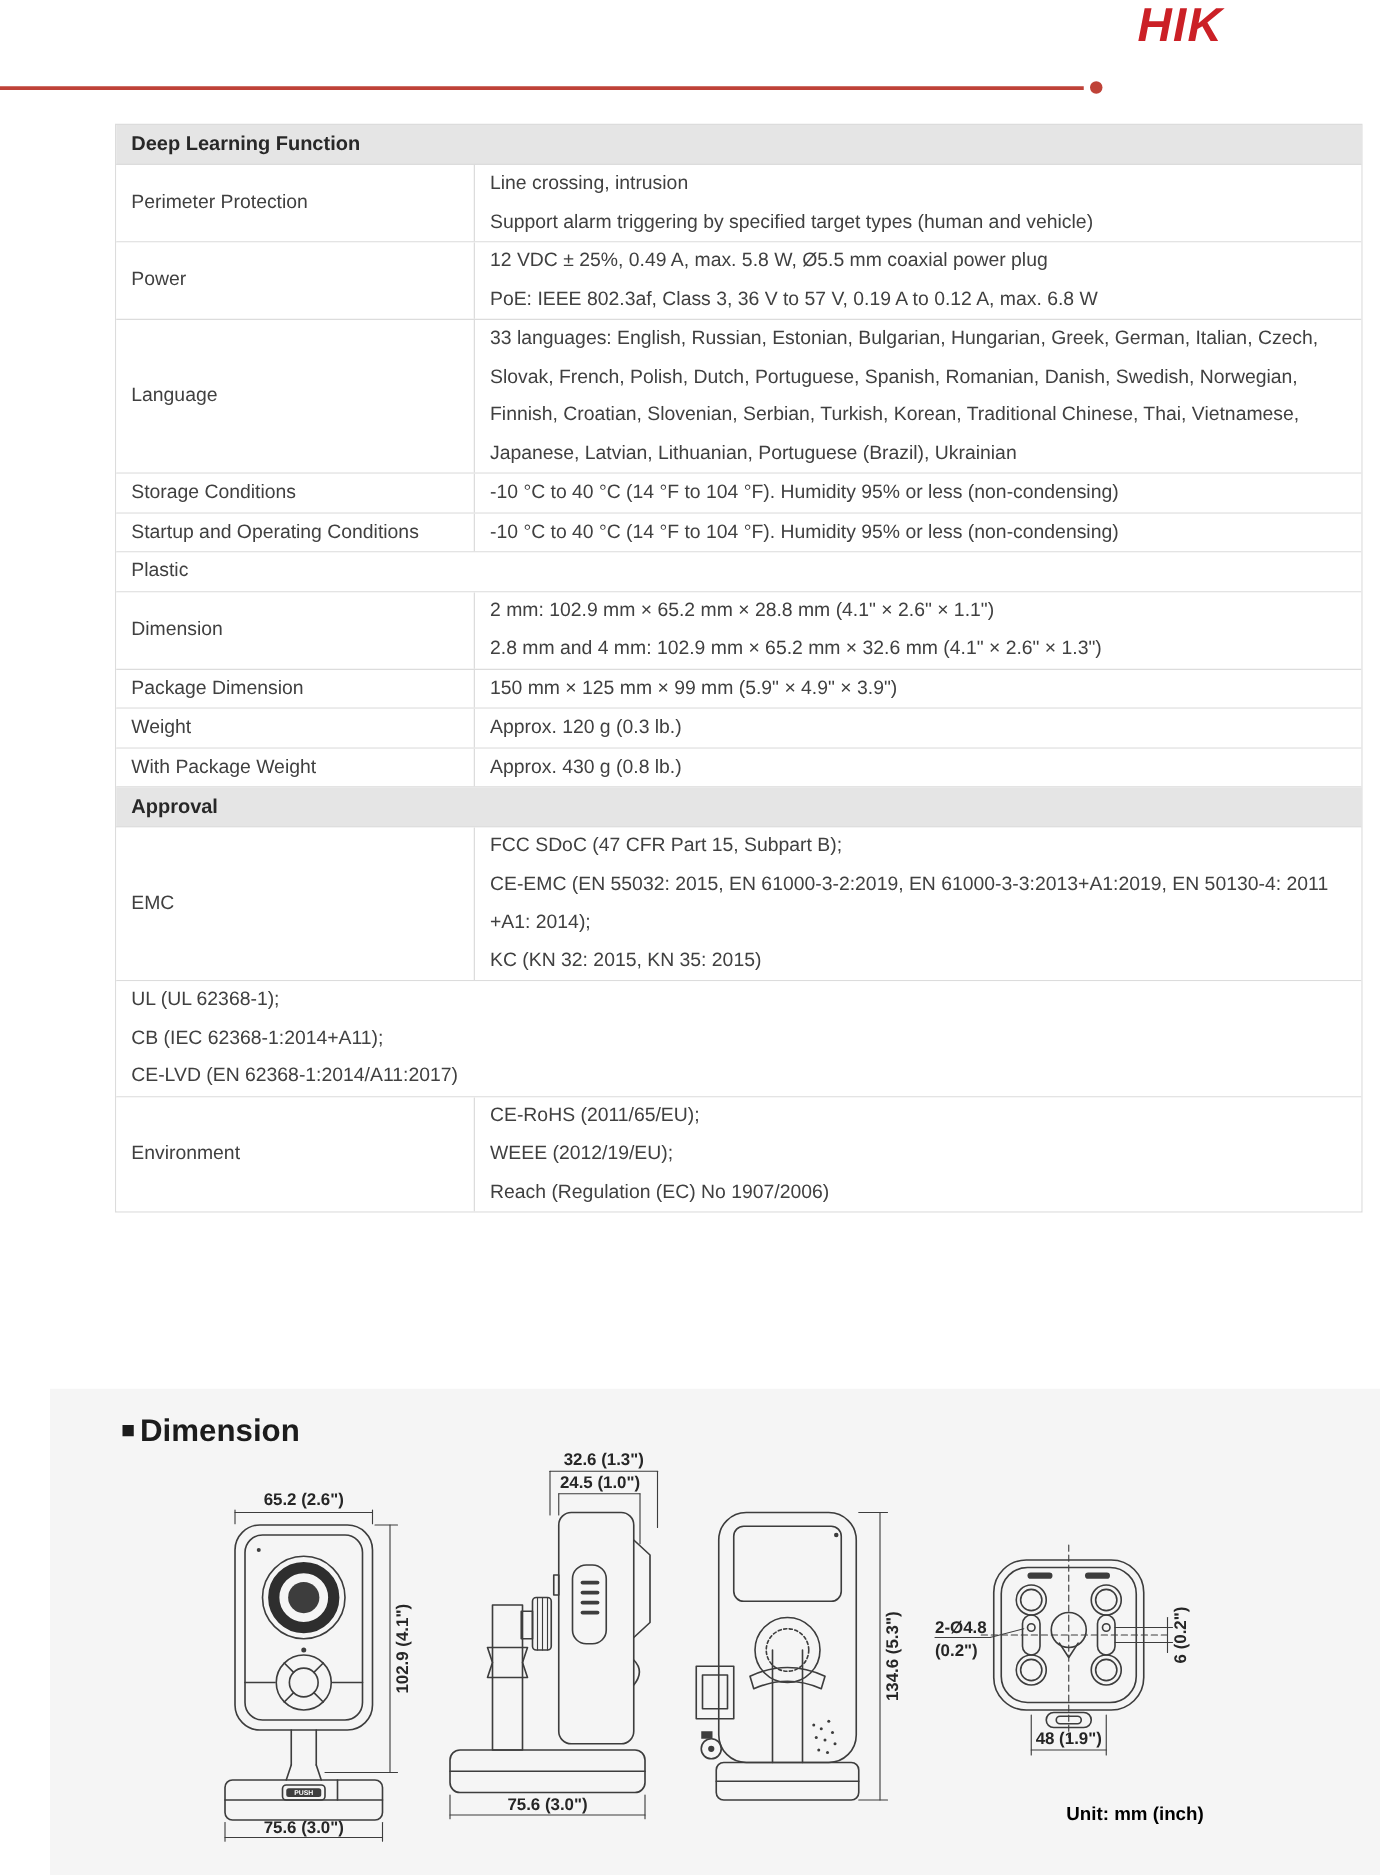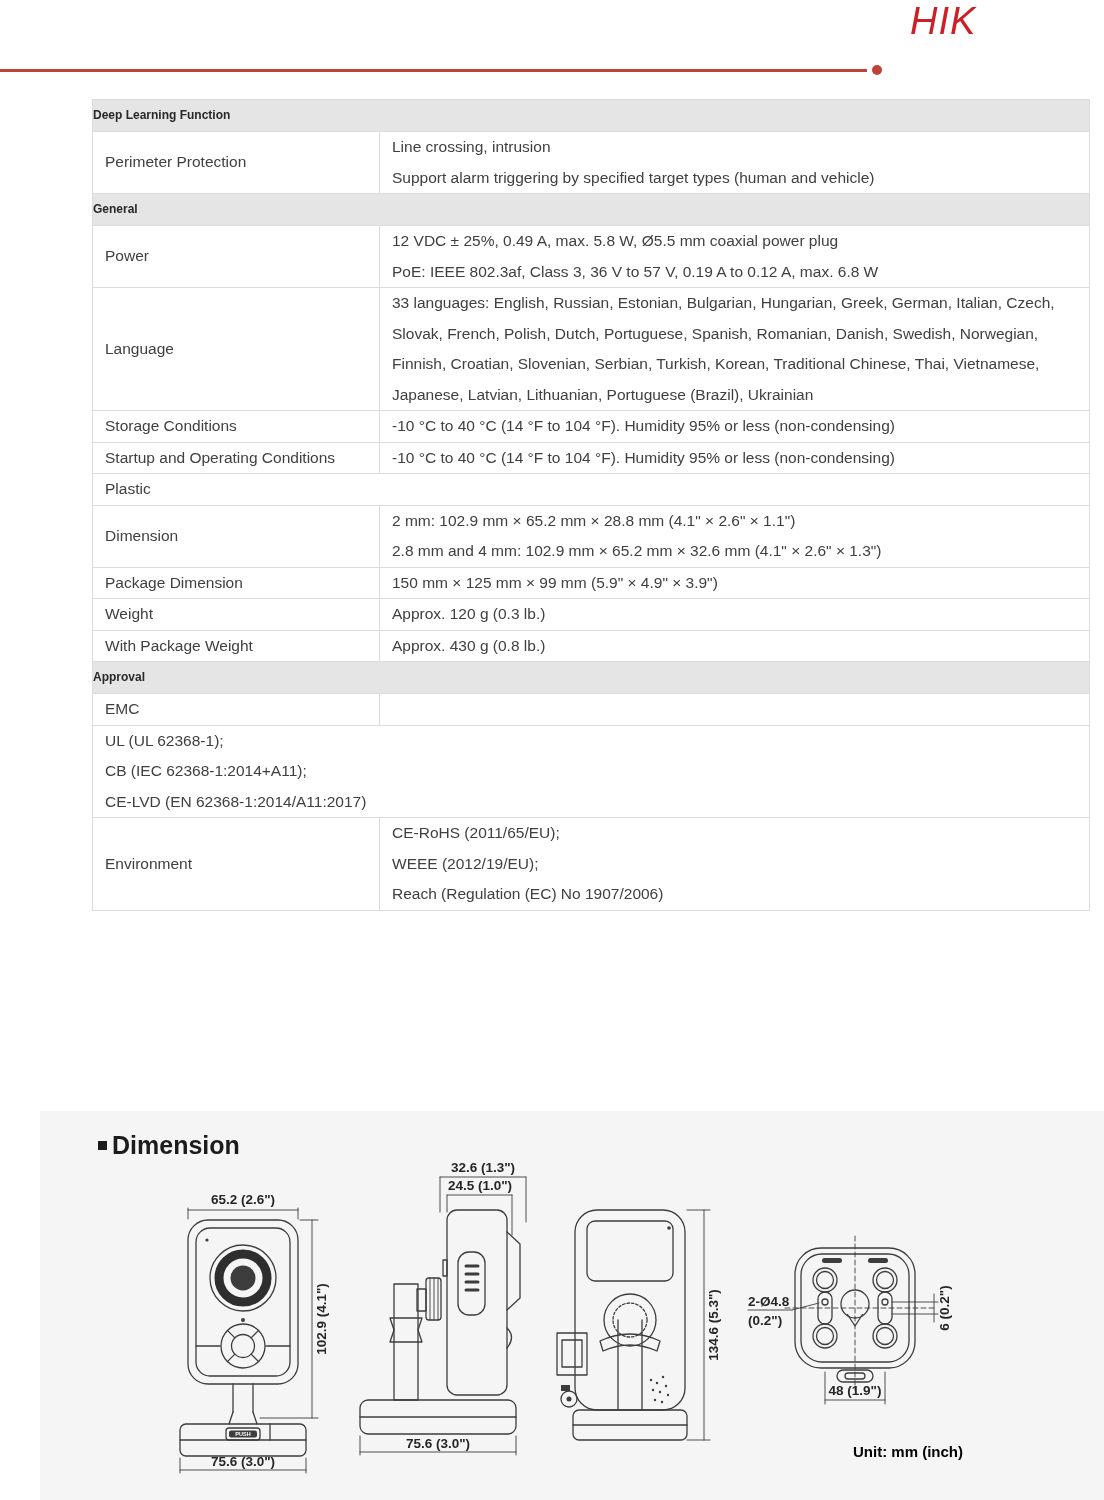--- a/index.html
+++ b/index.html
@@ -3,35 +3,35 @@
 <meta charset="utf-8">
 <style>
   html,body { margin:0; padding:0; background:#ffffff; }
   .page {
     position:relative; width:1104px; height:1500px; background:#fff;
     font-family:"Liberation Sans", sans-serif; overflow:hidden;
   }
   
   .logo {
     position:absolute; top:0px; left:910px;
-    font-size:38px; font-weight:normal; font-style:italic;
+    font-size:38px; font-weight:bold; font-style:italic;
     color:var(--logo_red,#cb2026); letter-spacing:1px;
   }
   .red-rule { position:absolute; top:69px; left:0; width:867px; height:3px; background:var(--rule_red,#bf4238); }
   .red-dot  { position:absolute; top:65px; left:872px; width:10px; height:10px; border-radius:50%; background:var(--rule_red,#bf4238); }
 
   
   .spec-table {
     position:absolute; left:92px; top:99px; width:998px;
     border:1px solid var(--border,#dcdcdc);
     font-size:15.5px; color:var(--text,#404040); box-sizing:border-box;
   }
   .t-section {
-    background:var(--header_bg,#e5e5e5); color:#282828; font-weight:bold; font-size:12px;
-    line-height:31px; height:31px; 
+    background:var(--header_bg,#e5e5e5); color:#282828; font-weight:bold; font-size:16px;
+    line-height:31px; height:31px; padding-left:12px;
     border-bottom:1px solid var(--border,#dcdcdc);
   }
   .t-row { display:flex; align-items:stretch; border-bottom:1px solid var(--border,#dcdcdc); background:#fff; }
   .t-row:last-child { border-bottom:none; }
   .t-label {
     flex:0 0 287px; width:287px; box-sizing:border-box;
     border-right:1px solid var(--border,#dcdcdc);
     padding:0 40px 0 12px; display:flex; align-items:center; line-height:30.5px;
   }
   .t-value {
@@ -74,21 +74,20 @@
   <div class="red-rule"></div>
   <div class="red-dot"></div>
 
   <div class="spec-table">
       <div class="t-section">Deep Learning Function</div>
       <div class="t-row">
         <div class="t-label">Perimeter Protection</div>
         <div class="t-value">Line crossing, intrusion
 Support alarm triggering by specified target types (human and vehicle)</div>
       </div>
-      <div class="t-section">General</div>
       <div class="t-row">
         <div class="t-label">Power</div>
         <div class="t-value">12 VDC ± 25%, 0.49 A, max. 5.8 W, Ø5.5 mm coaxial power plug
 PoE: IEEE 802.3af, Class 3, 36 V to 57 V, 0.19 A to 0.12 A, max. 6.8 W</div>
       </div>
       <div class="t-row">
         <div class="t-label">Language</div>
         <div class="t-value">33 languages: English, Russian, Estonian, Bulgarian, Hungarian, Greek, German, Italian, Czech, Slovak, French, Polish, Dutch, Portuguese, Spanish, Romanian, Danish, Swedish, Norwegian, Finnish, Croatian, Slovenian, Serbian, Turkish, Korean, Traditional Chinese, Thai, Vietnamese, Japanese, Latvian, Lithuanian, Portuguese (Brazil), Ukrainian</div>
       </div>
       <div class="t-row">
@@ -115,20 +114,23 @@
         <div class="t-label">Weight</div>
         <div class="t-value">Approx. 120 g (0.3 lb.)</div>
       </div>
       <div class="t-row">
         <div class="t-label">With Package Weight</div>
         <div class="t-value">Approx. 430 g (0.8 lb.)</div>
       </div>
       <div class="t-section">Approval</div>
       <div class="t-row">
         <div class="t-label">EMC</div>
+        <div class="t-value">FCC SDoC (47 CFR Part 15, Subpart B);
+CE-EMC (EN 55032: 2015, EN 61000-3-2:2019, EN 61000-3-3:2013+A1:2019, EN 50130-4: 2011 +A1: 2014);
+KC (KN 32: 2015, KN 35: 2015)</div>
       </div>
       <div class="t-row">
         <div class="t-value">UL (UL 62368-1);
 CB (IEC 62368-1:2014+A11);
 CE-LVD (EN 62368-1:2014/A11:2017)</div>
       </div>
       <div class="t-row">
         <div class="t-label">Environment</div>
         <div class="t-value">CE-RoHS (2011/65/EU);
 WEEE (2012/19/EU);

